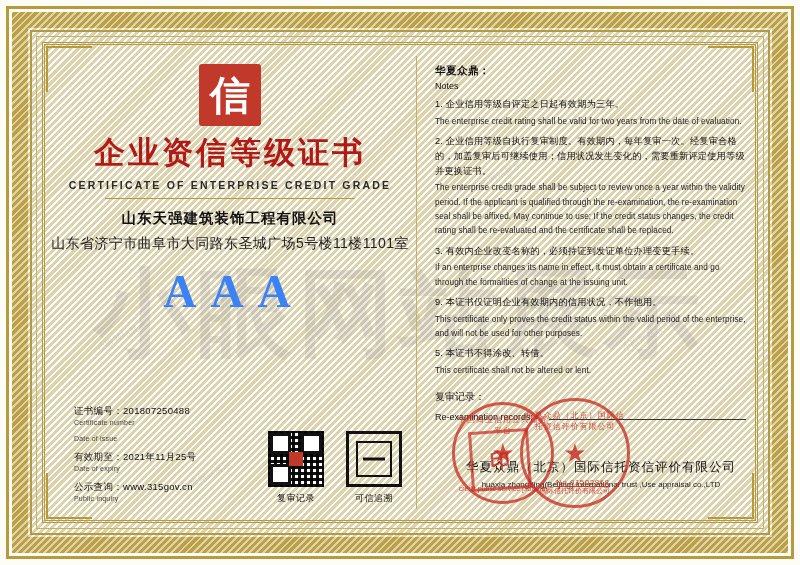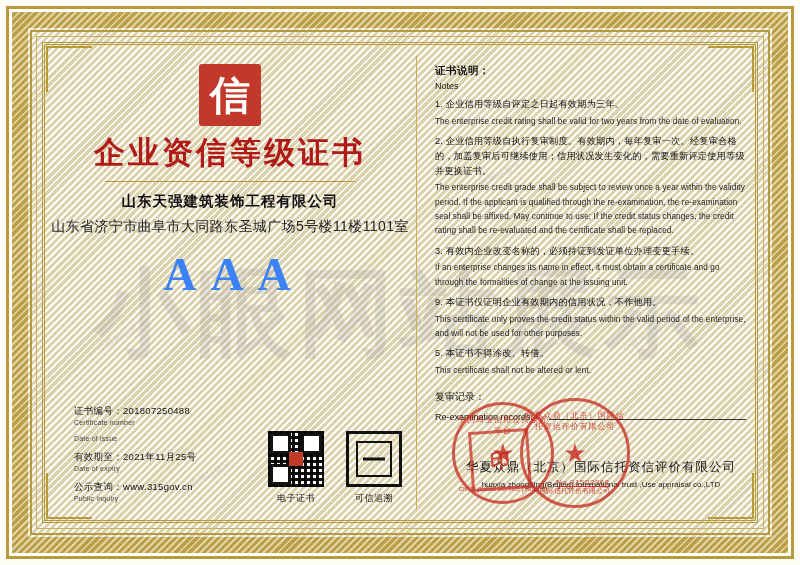--- a/index.html
+++ b/index.html
@@ -412,20 +412,21 @@
 
   <div class="content">
 
     <div class="left-pane">
 
       <div class="seal-logo">
         <div class="glyph">信</div>
       </div>
 
       <div class="title-cn">企业资信等级证书</div>
+      <div class="title-en">CERTIFICATE OF ENTERPRISE CREDIT GRADE</div>
       <div class="title-rule"></div>
 
       <div class="company">山东天强建筑装饰工程有限公司</div>
       <div class="address">山东省济宁市曲阜市大同路东圣城广场5号楼11楼1101室</div>
 
 
       <div class="grade">AAA</div>
 
       <div class="meta">
         <div class="meta-row">
@@ -451,37 +452,37 @@
         </div>
       </div>
 
       <div class="codes">
         <div class="code-item">
           <div class="qr">
             <div class="qr-corner a"></div>
             <div class="qr-corner b"></div>
             <div class="qr-corner c"></div>
           </div>
-          <div class="code-label">电子证书</div>
+          <div class="code-label">复审记录</div>
         </div>
         <div class="code-item">
           <div class="badge-box">
             <div class="inner"></div>
             <div class="bar"></div>
           </div>
           <div class="code-label">可信追溯</div>
         </div>
       </div>
 
     </div>
 
     <div class="divider"></div>
 
     <div class="right-pane">
-      <div class="notes-title-cn">证书说明：</div>
+      <div class="notes-title-cn">华夏众鼎：</div>
       <div class="notes-title-en">Notes</div>
 
       <div class="note-cn">1. 企业信用等级自评定之日起有效期为三年。</div>
       <div class="note-en">The enterprise credit rating shall be valid for two years from the date of evaluation.</div>
 
       <div class="note-cn">2. 企业信用等级自执行复审制度。有效期内，每年复审一次。经复审合格的，加盖复审后可继续使用；信用状况发生变化的，需要重新评定使用等级并更换证书。</div>
       <div class="note-en">The enterprise credit grade shall be subject to review once a year within the validity period. If the applicant is qualified through the re-examination, the re-examination seal shall be affixed. May continue to use; If the credit status changes, the credit rating shall be re-evaluated and the certificate shall be replaced.</div>
 
       <div class="note-cn">3. 有效内企业改变名称的，必须持证到发证单位办理变更手续。</div>
       <div class="note-en">If an enterprise changes its name in effect, it must obtain a certificate and go through the formalities of change at the issuing unit.</div>

